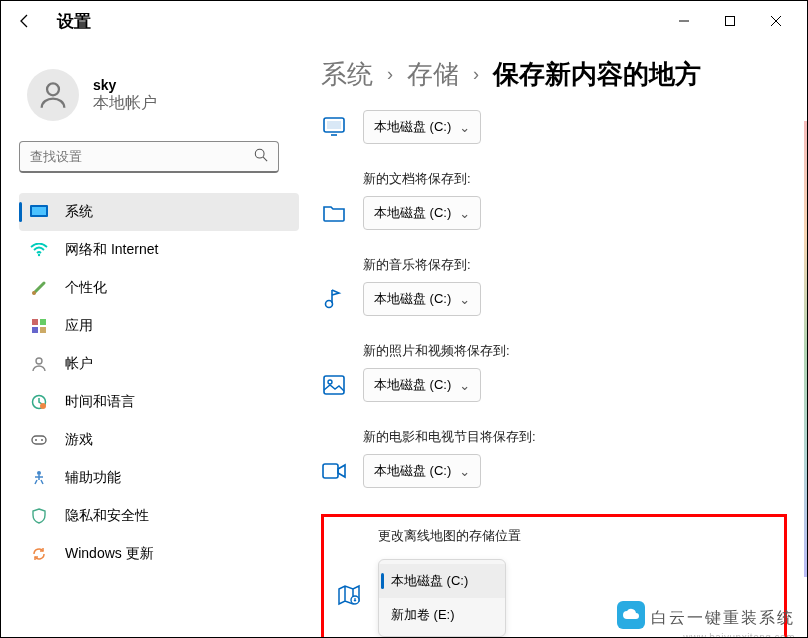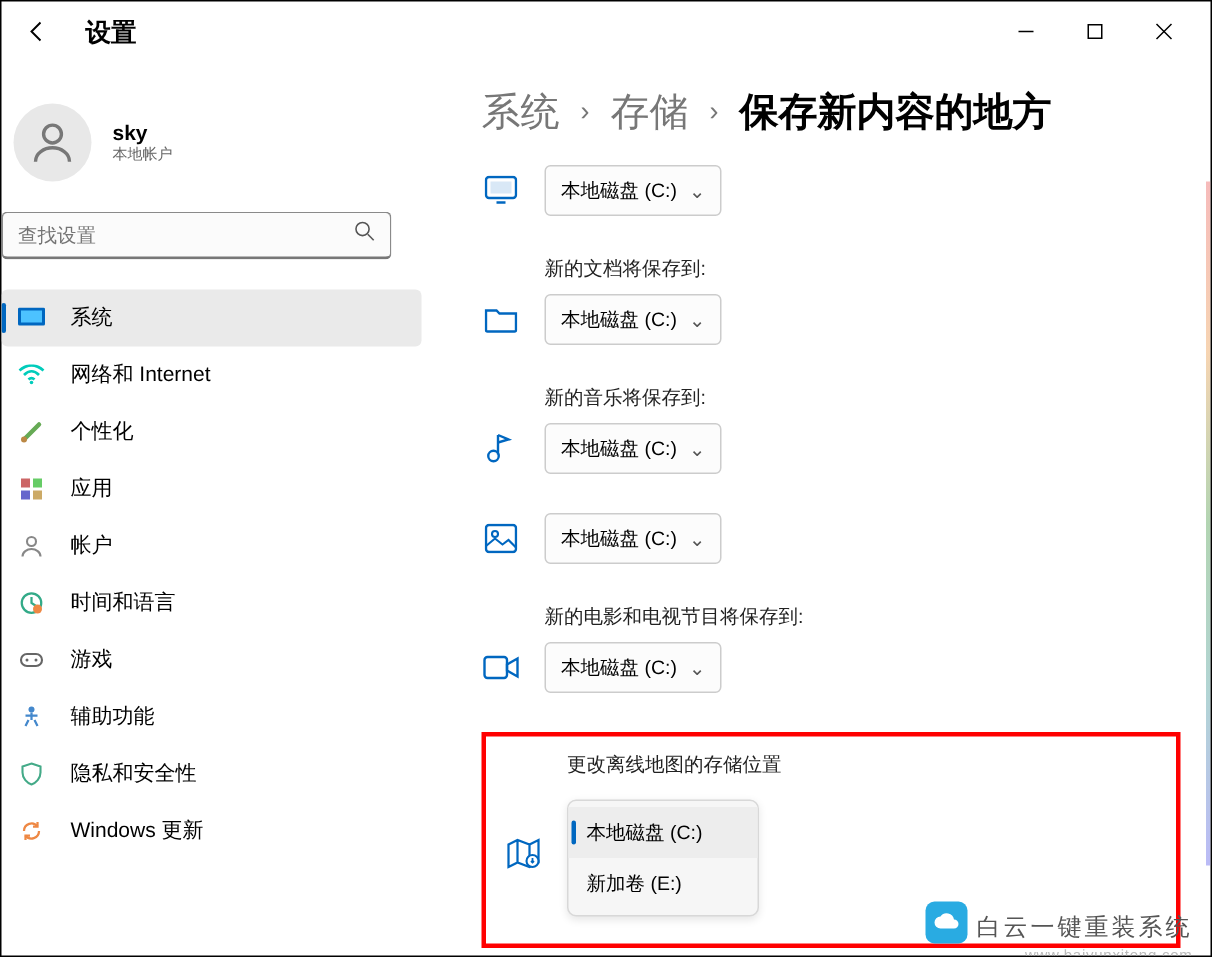--- a/index.html
+++ b/index.html
@@ -2,26 +2,26 @@
 <html><head>
 <meta charset="utf-8">
 <style>
 * { box-sizing: border-box; margin: 0; padding: 0; font-family: "Segoe UI", "Microsoft YaHei", sans-serif; }
 body { width: 808px; height: 638px; background: #fff; position: relative; overflow: hidden; border: 1px solid #000; }
 .titlebar { height: 40px; display: flex; align-items: center; padding: 0 8px; }
 .back-btn { width: 32px; height: 32px; display: flex; align-items: center; justify-content: center; cursor: pointer; }
 .title { font-size: 17px; margin-left: 16px; font-weight: 600; }
 .win-controls { margin-left: auto; display: flex; gap: 0; }
 .win-btn { width: 46px; height: 32px; display: flex; align-items: center; justify-content: center; }
-.sidebar { position: absolute; left: 0; top: 60px; width: 280px; }
+.sidebar { position: absolute; left: 18px; top: 60px; width: 280px; }
 .user-section { display: flex; align-items: center; padding: 8px 0 20px 8px; }
 .avatar { width: 52px; height: 52px; border-radius: 50%; background: #e8e8e8; display: flex; align-items: center; justify-content: center; }
 .user-text { margin-left: 14px; }
 .username { font-size: 14px; font-weight: 600; }
-.usertype { font-size: 10px; color: #666; }
+.usertype { font-size: 16px; color: #666; }
 .search-box { width: 260px; height: 32px; border: 1px solid #8a8a8a; border-bottom: 2px solid #777; border-radius: 4px; display: flex; align-items: center; padding: 0 10px; margin-bottom: 20px; background:#fbfbfb;gap:36px;}
 .search-box input { border: none; outline: none; flex: 1; font-size: 13px; background: transparent; color:#666;}
 .nav-items { }
 .nav-item { height: 38px; display: flex; align-items: center; padding: 0 10px; border-radius: 4px; font-size: 14px; cursor: pointer; position: relative; }
 .nav-item.selected { background: #eaeaea; }
 .nav-item.selected::before { content:""; position:absolute; left:0; top:9px; bottom:9px; width:3px; background:#0067c0; border-radius:2px;}
 .nav-icon { width: 20px; height: 20px; margin-right: 16px; display: flex; align-items: center; justify-content: center; }
 .content { position: absolute; left: 320px; top: 56px; right: 20px; bottom: 0; }
 .breadcrumb { font-size: 26px; display: flex; align-items: center; gap: 14px; margin-bottom: 18px; }
 .bc-item { color: #777; cursor: pointer; }
@@ -243,20 +243,21 @@
           </svg>
         </div>
       <div class="dropdown">
         <span>本地磁盘 (C:)</span>
         <span class="chev">⌄</span>
       </div>
     </div>
   </div>
 
   <div class="section">
+    <div class="sec-label">新的照片和视频将保存到:</div>
     <div class="sec-row">
       <div class="sec-icon">
           <svg width="22" height="20" viewBox="0 0 22 20">
             <rect x="1" y="1" width="20" height="18" rx="2" fill="none" stroke="#0067c0" stroke-width="1.6"></rect>
             <circle cx="7" cy="7" r="2" fill="none" stroke="#0067c0" stroke-width="1.4"></circle>
             <path d="M1 15l6-5 5 4 4-3 5 5" fill="none" stroke="#0067c0" stroke-width="1.4"></path>
           </svg>
         </div>
       <div class="dropdown">
         <span>本地磁盘 (C:)</span>

